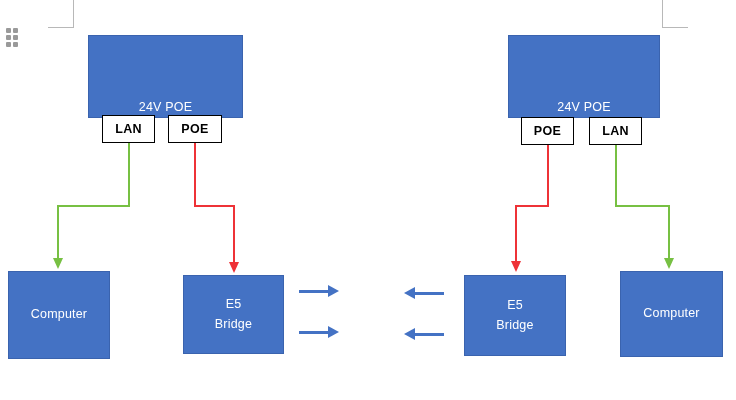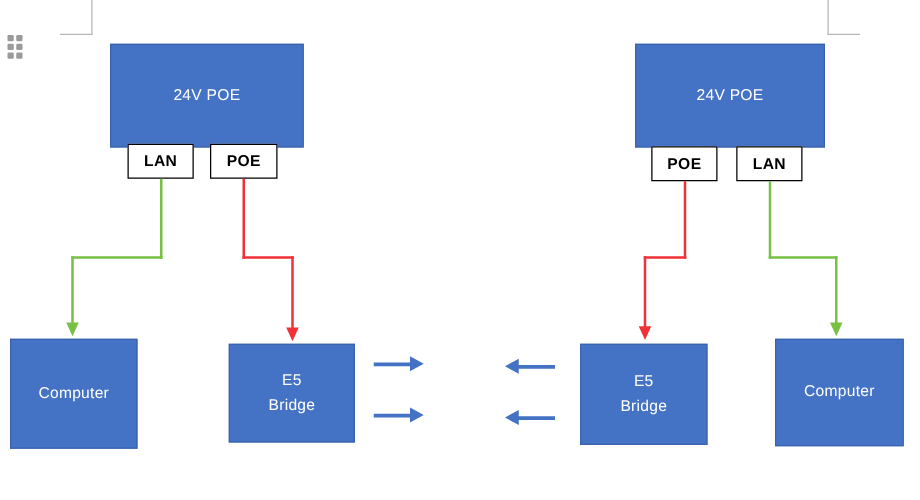--- a/index.html
+++ b/index.html
@@ -70,21 +70,21 @@
     color: #ffffff;
     display: flex;
     flex-direction: column;
     align-items: center;
     justify-content: center;
     font-size: 12.5px;
     line-height: 1.55;
     letter-spacing: 0.2px;
     text-align: center;
   }
-  .shape.psu { font-size: 12.5px; }
+  .shape.psu { font-size: 12.5px; justify-content: flex-end; }
 
   
   .port {
     position: absolute;
     background: #ffffff;
     border: 1.6px solid #000000;
     box-sizing: border-box;
     color: #000000;
     font-size: 12.5px;
     font-weight: 700;

